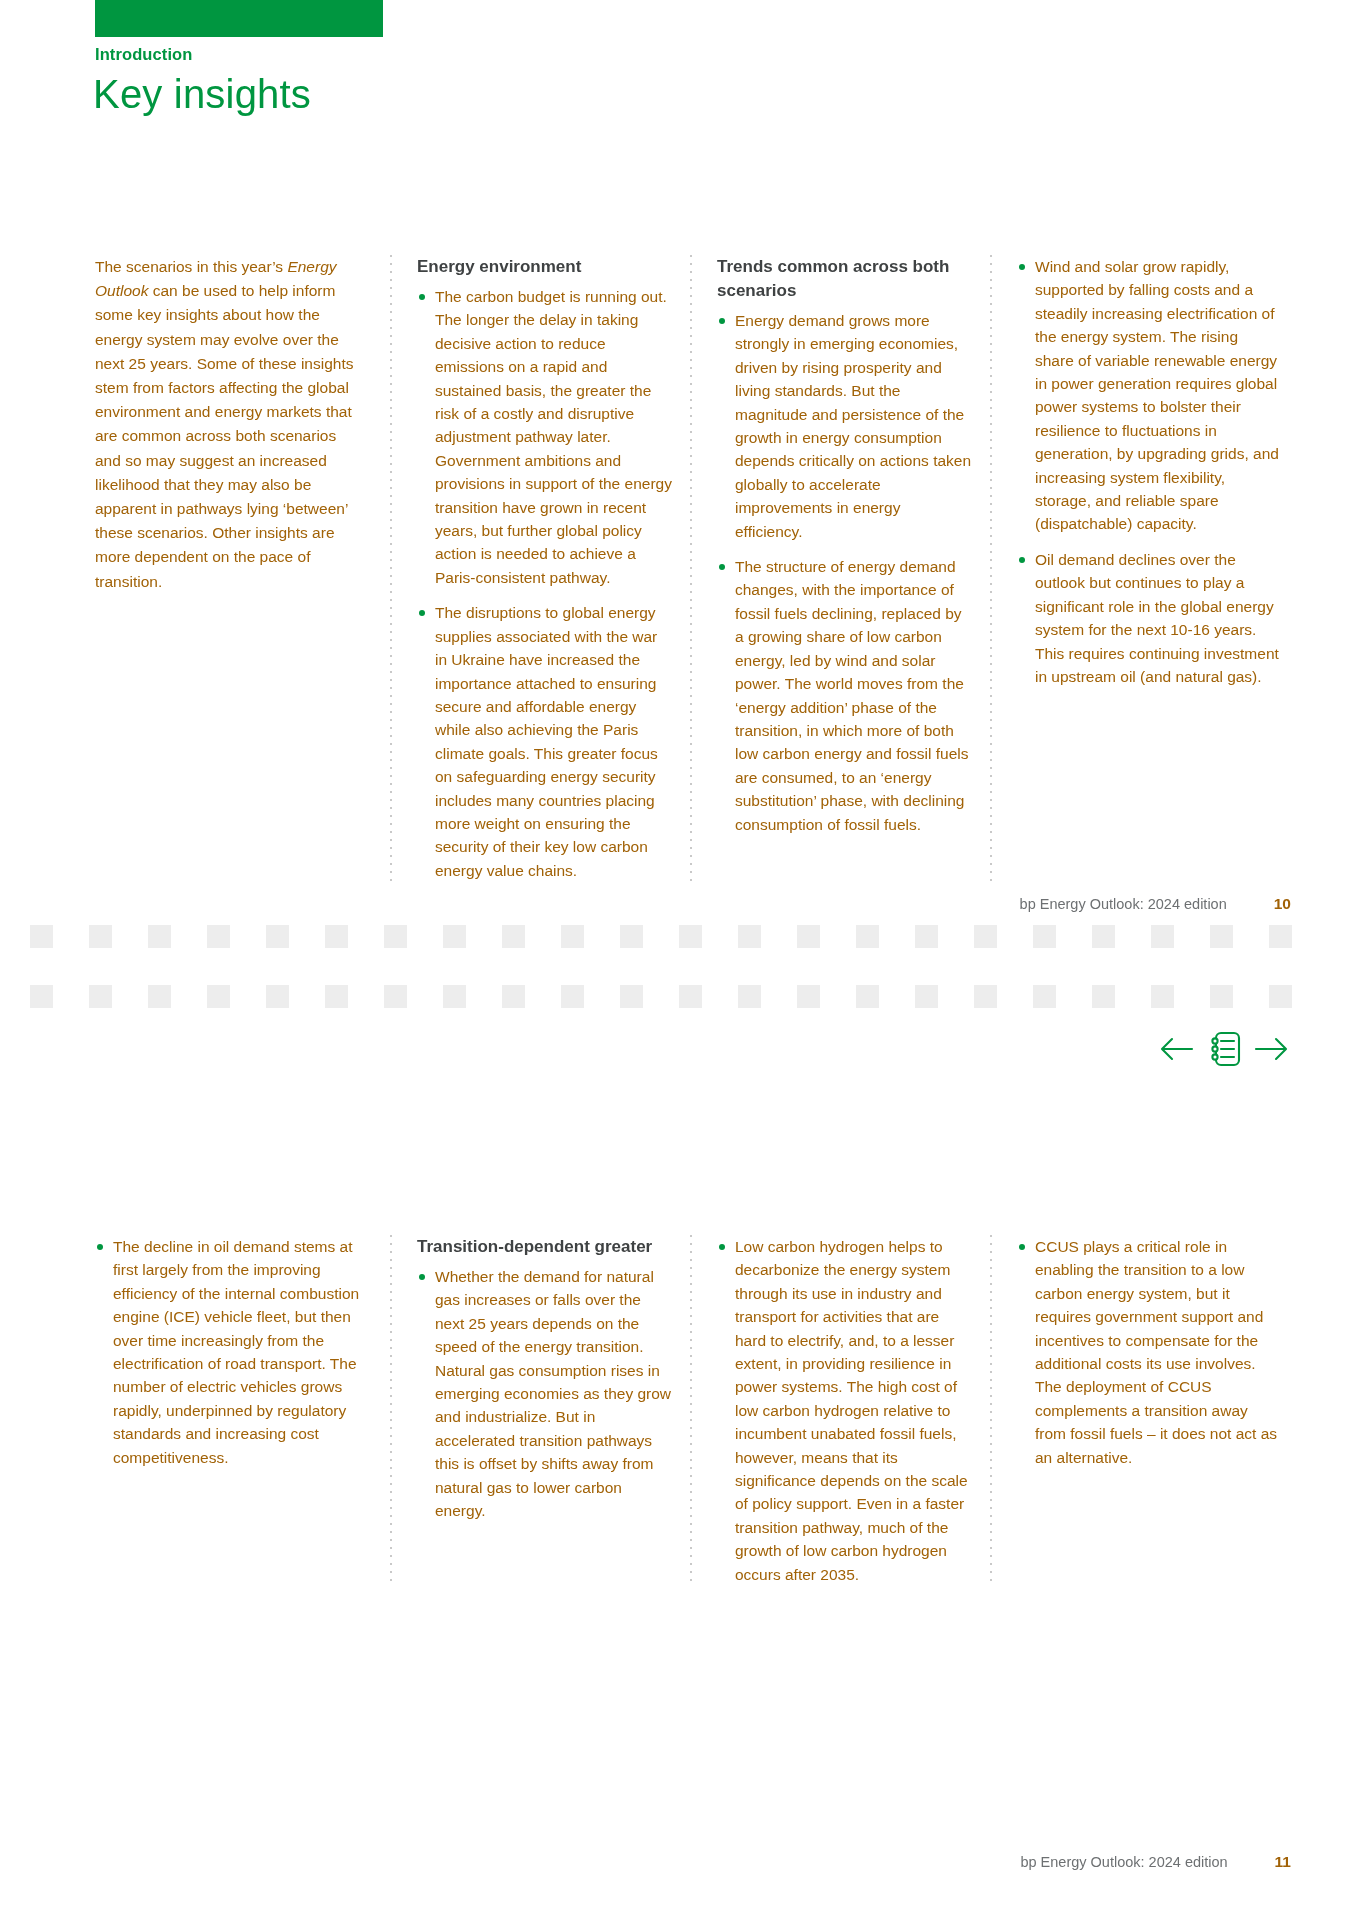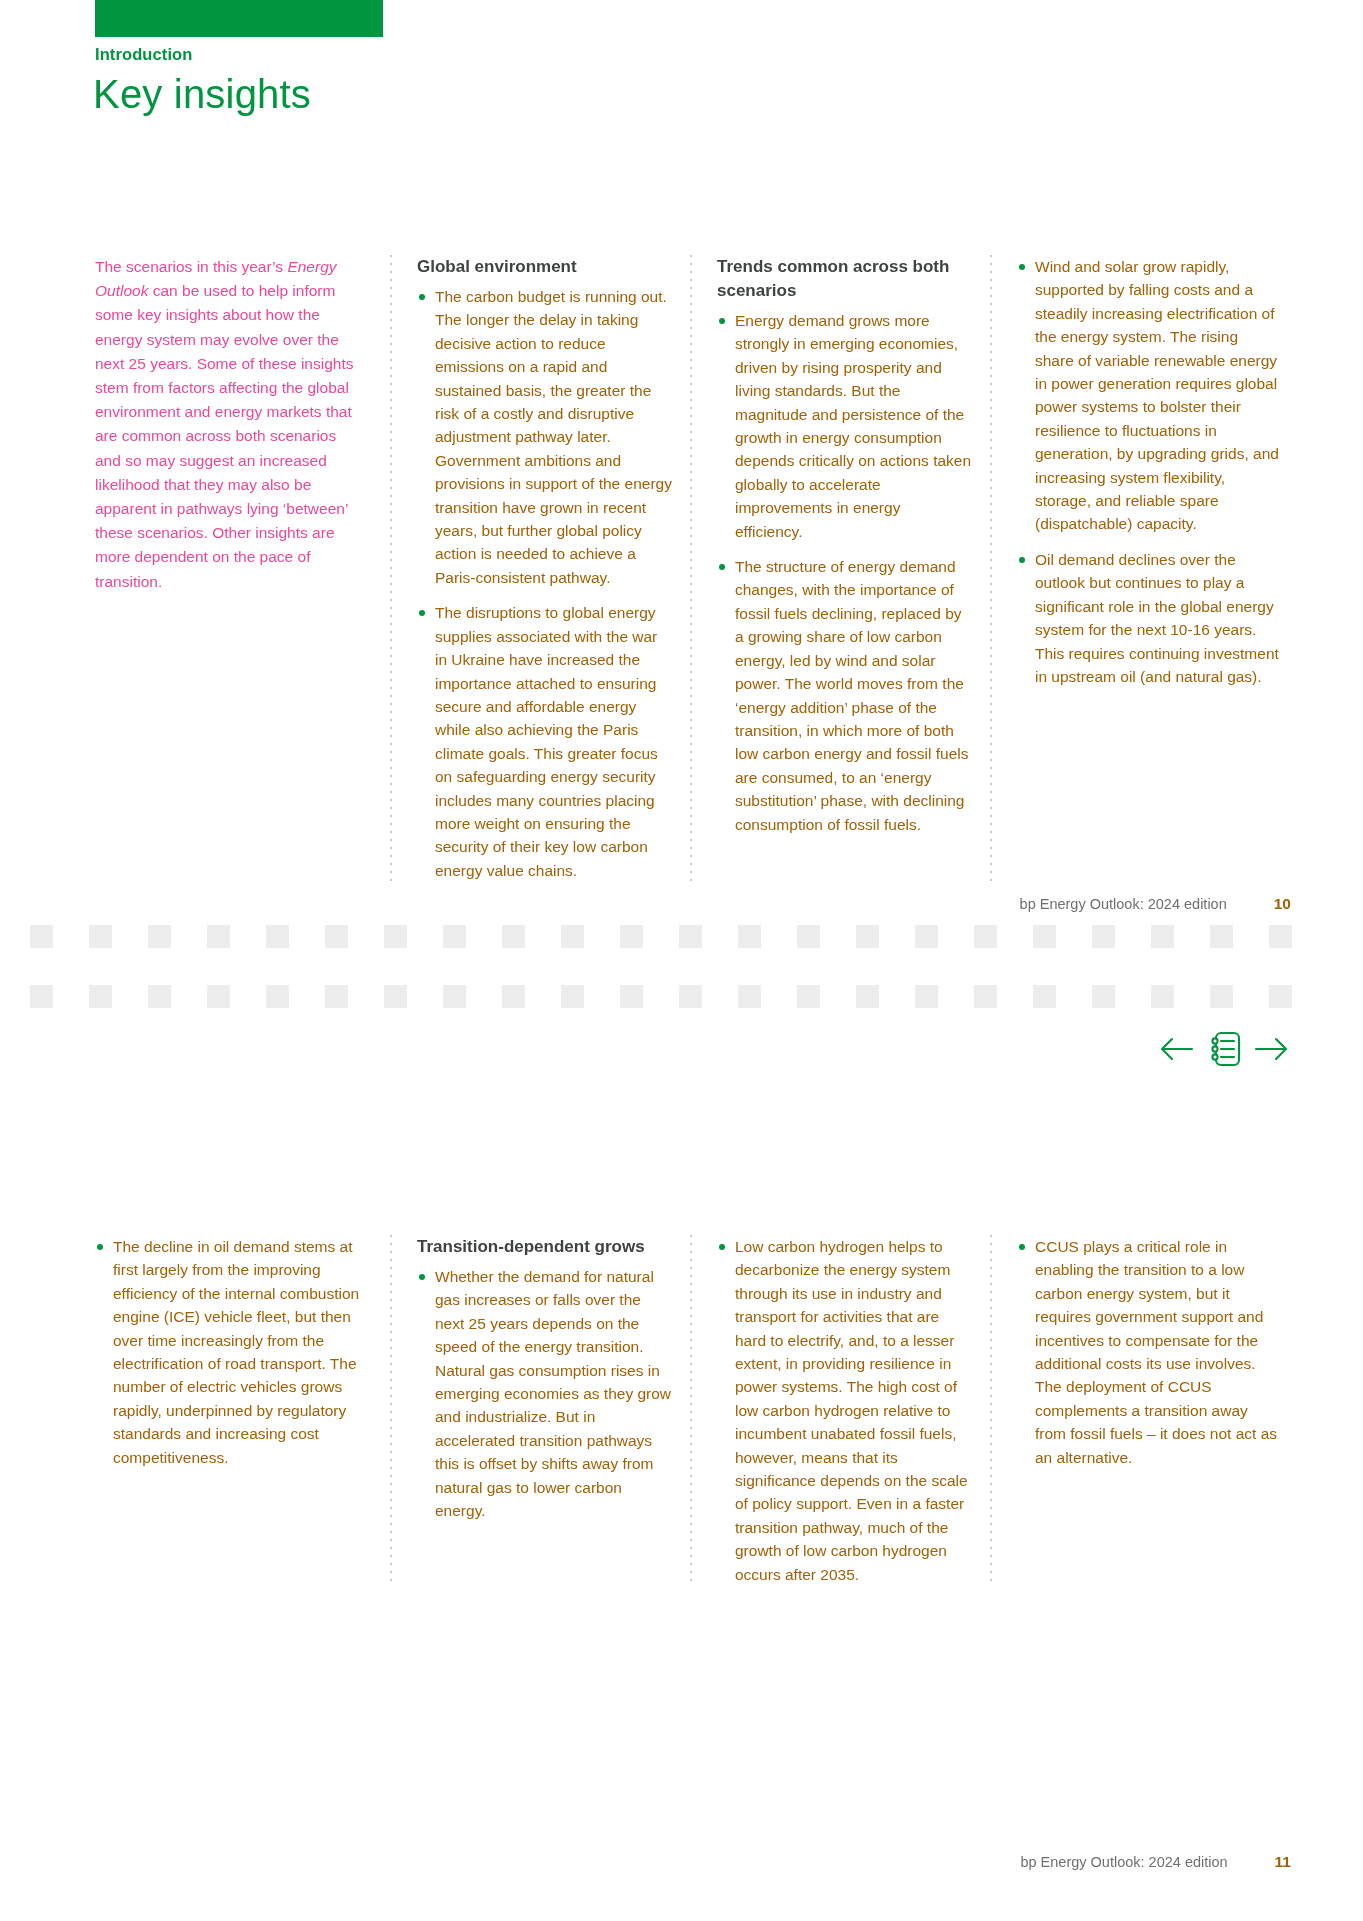--- a/index.html
+++ b/index.html
@@ -65,21 +65,21 @@
     left: 0; top: 0; bottom: 0;
     width: 2px;
     background-image: linear-gradient(to bottom, #c9c9c9 0 2px, transparent 2px 8px);
     background-size: 2px 8px;
     background-repeat: repeat-y;
   }
 
   .intro-para {
     font-size: 15.5px;
     line-height: 24.2px;
-    color: #ec4899;
+    color: #a16207;
     margin: 0;
   }
   .intro-para em { font-style: italic; }
 
   .col-head {
     font-size: 17px;
     font-weight: bold;
     line-height: 24px;
     color: #3f4243;
     margin: 0 0 6px 0;
@@ -164,21 +164,21 @@
   <div class="kicker">Introduction</div>
   <div class="page-title">Key insights</div>
 
   <div class="cols" style="top:255px;">
 
     <div class="col col-1">
       <p class="intro-para"><span>The scenarios in this year’s </span><em>Energy Outlook</em><span> can be used to help inform some key insights about how the energy system may evolve over the next 25 years. Some of these insights stem from factors affecting the global environment and energy markets that are common across both scenarios and so may suggest an increased likelihood that they may also be apparent in pathways lying ‘between’ these scenarios. Other insights are more dependent on the pace of transition.</span></p>
     </div>
 
     <div class="col col-2">
-      <h3 class="col-head">Global environment</h3>
+      <h3 class="col-head">Energy environment</h3>
       <ul class="bullets">
         <li>The carbon budget is running out. The longer the delay in taking decisive action to reduce emissions on a rapid and sustained basis, the greater the risk of a costly and disruptive adjustment pathway later. Government ambitions and provisions in support of the energy transition have grown in recent years, but further global policy action is needed to achieve a Paris-consistent pathway.</li>
         <li>The disruptions to global energy supplies associated with the war in Ukraine have increased the importance attached to ensuring secure and affordable energy while also achieving the Paris climate goals. This greater focus on safeguarding energy security includes many countries placing more weight on ensuring the security of their key low carbon energy value chains.</li>
       </ul>
     </div>
 
     <div class="col col-3">
       <h3 class="col-head">Trends common across both scenarios</h3>
       <ul class="bullets">
         <li>Energy demand grows more strongly in emerging economies, driven by rising prosperity and living standards. But the magnitude and persistence of the growth in energy consumption depends critically on actions taken globally to accelerate improvements in energy efficiency.</li>
@@ -282,21 +282,21 @@
 
   <div class="cols" style="top:1235px;">
 
     <div class="col col-1">
       <ul class="bullets">
         <li>The decline in oil demand stems at first largely from the improving efficiency of the internal combustion engine (ICE) vehicle fleet, but then over time increasingly from the electrification of road transport. The number of electric vehicles grows rapidly, underpinned by regulatory standards and increasing cost competitiveness.</li>
       </ul>
     </div>
 
     <div class="col col-2">
-      <h3 class="col-head">Transition-dependent grows</h3>
+      <h3 class="col-head">Transition-dependent greater</h3>
       <ul class="bullets">
         <li>Whether the demand for natural gas increases or falls over the next 25 years depends on the speed of the energy transition. Natural gas consumption rises in emerging economies as they grow and industrialize. But in accelerated transition pathways this is offset by shifts away from natural gas to lower carbon energy.</li>
       </ul>
     </div>
 
     <div class="col col-3">
       <ul class="bullets">
         <li>Low carbon hydrogen helps to decarbonize the energy system through its use in industry and transport for activities that are hard to electrify, and, to a lesser extent, in providing resilience in power systems. The high cost of low carbon hydrogen relative to incumbent unabated fossil fuels, however, means that its significance depends on the scale of policy support. Even in a faster transition pathway, much of the growth of low carbon hydrogen occurs after 2035.</li>
       </ul>
     </div>

